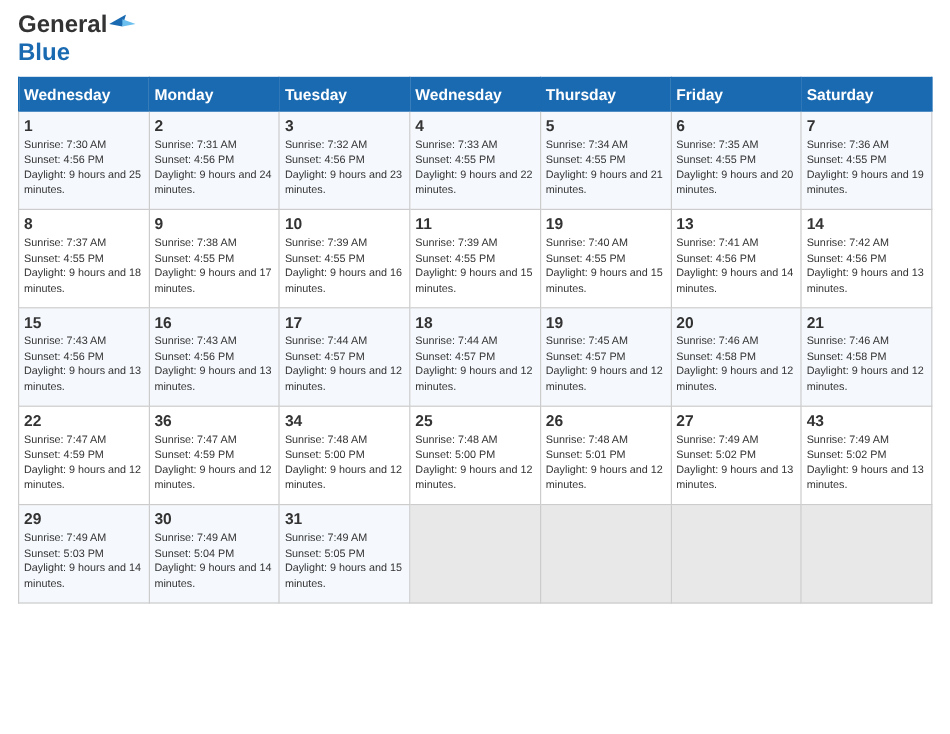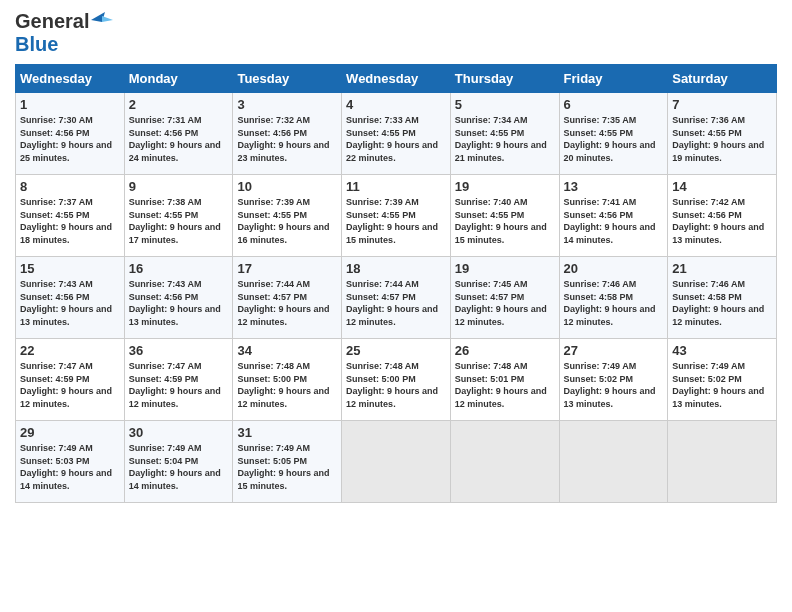--- a/index.html
+++ b/index.html
@@ -67,21 +67,20 @@
     .day-num {
       font-size: 13px;
       font-weight: bold;
       display: block;
       margin-bottom: 2px;
     }
     .day-info {
       font-size: 9px;
       line-height: 1.4;
       color: #333;
-      font-weight: bold;
     }
     .empty-cell {
       background: #e8e8e8 !important;
     }
     .logo-wrapper {
       display: flex;
       align-items: center;
     }
   </style>
 </head>

